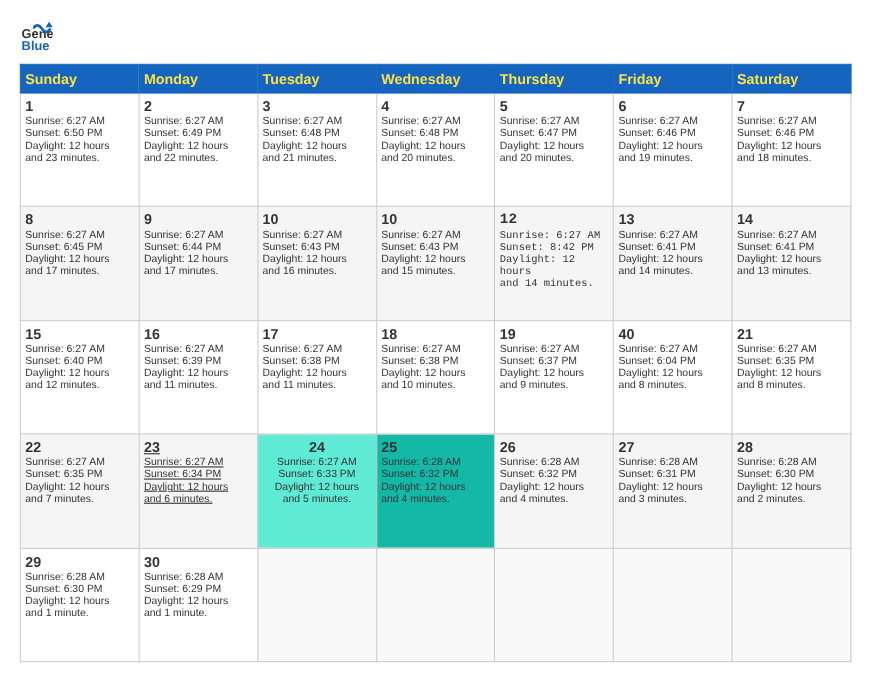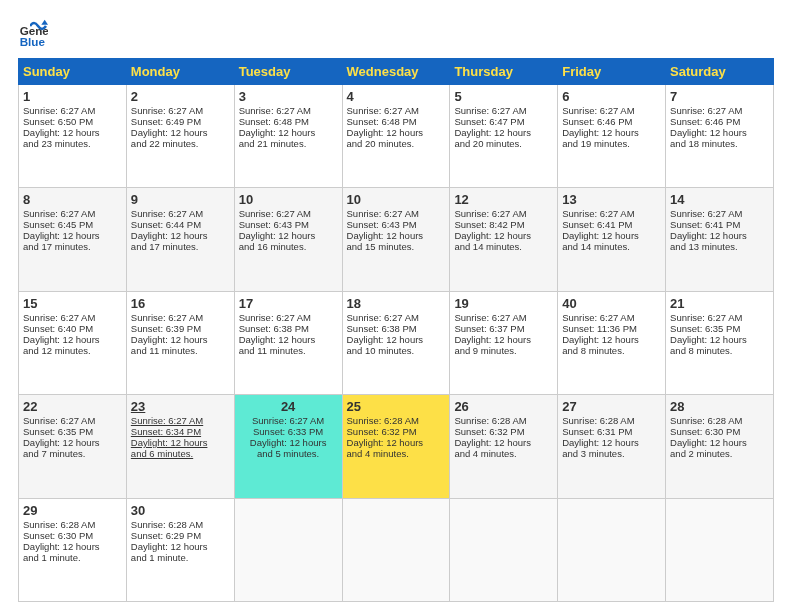--- a/index.html
+++ b/index.html
@@ -195,21 +195,21 @@
             <div>Daylight: 12 hours</div>
             <div>and 16 minutes.</div>
           </td>
           <td style="background: rgb(245, 245, 245);">
             <span class="day-num">10</span>
             <div>Sunrise: 6:27 AM</div>
             <div>Sunset: 6:43 PM</div>
             <div>Daylight: 12 hours</div>
             <div>and 15 minutes.</div>
           </td>
-          <td style="background: rgb(245, 245, 245);">
+          <td style="background: rgb(245, 245, 245); font-family: Liberation Mono, monospace;">
             <span class="day-num">12</span>
             <div>Sunrise: 6:27 AM</div>
             <div>Sunset: 8:42 PM</div>
             <div>Daylight: 12 hours</div>
             <div>and 14 minutes.</div>
           </td>
           <td style="background: rgb(245, 245, 245); margin-left: 15px;">
             <span class="day-num">13</span>
             <div>Sunrise: 6:27 AM</div>
             <div>Sunset: 6:41 PM</div>
@@ -256,21 +256,21 @@
           <td>
             <span class="day-num">19</span>
             <div>Sunrise: 6:27 AM</div>
             <div>Sunset: 6:37 PM</div>
             <div>Daylight: 12 hours</div>
             <div>and 9 minutes.</div>
           </td>
           <td>
             <span class="day-num">40</span>
             <div>Sunrise: 6:27 AM</div>
-            <div>Sunset: 11:36 PM</div>
+            <div>Sunset: 6:04 PM</div>
             <div>Daylight: 12 hours</div>
             <div>and 8 minutes.</div>
           </td>
           <td>
             <span class="day-num">21</span>
             <div>Sunrise: 6:27 AM</div>
             <div>Sunset: 6:35 PM</div>
             <div>Daylight: 12 hours</div>
             <div>and 8 minutes.</div>
           </td>
@@ -290,21 +290,21 @@
             <div>Daylight: 12 hours</div>
             <div>and 6 minutes.</div>
           </td>
           <td style="background: #5eead4; text-align: center;">
             <span class="day-num">24</span>
             <div>Sunrise: 6:27 AM</div>
             <div>Sunset: 6:33 PM</div>
             <div>Daylight: 12 hours</div>
             <div>and 5 minutes.</div>
           </td>
-          <td style="background: #fde047;">
+          <td style="background: #14b8a6;">
             <span class="day-num">25</span>
             <div>Sunrise: 6:28 AM</div>
             <div>Sunset: 6:32 PM</div>
             <div>Daylight: 12 hours</div>
             <div>and 4 minutes.</div>
           </td>
           <td style="background: rgb(245, 245, 245);">
             <span class="day-num">26</span>
             <div>Sunrise: 6:28 AM</div>
             <div>Sunset: 6:32 PM</div>

